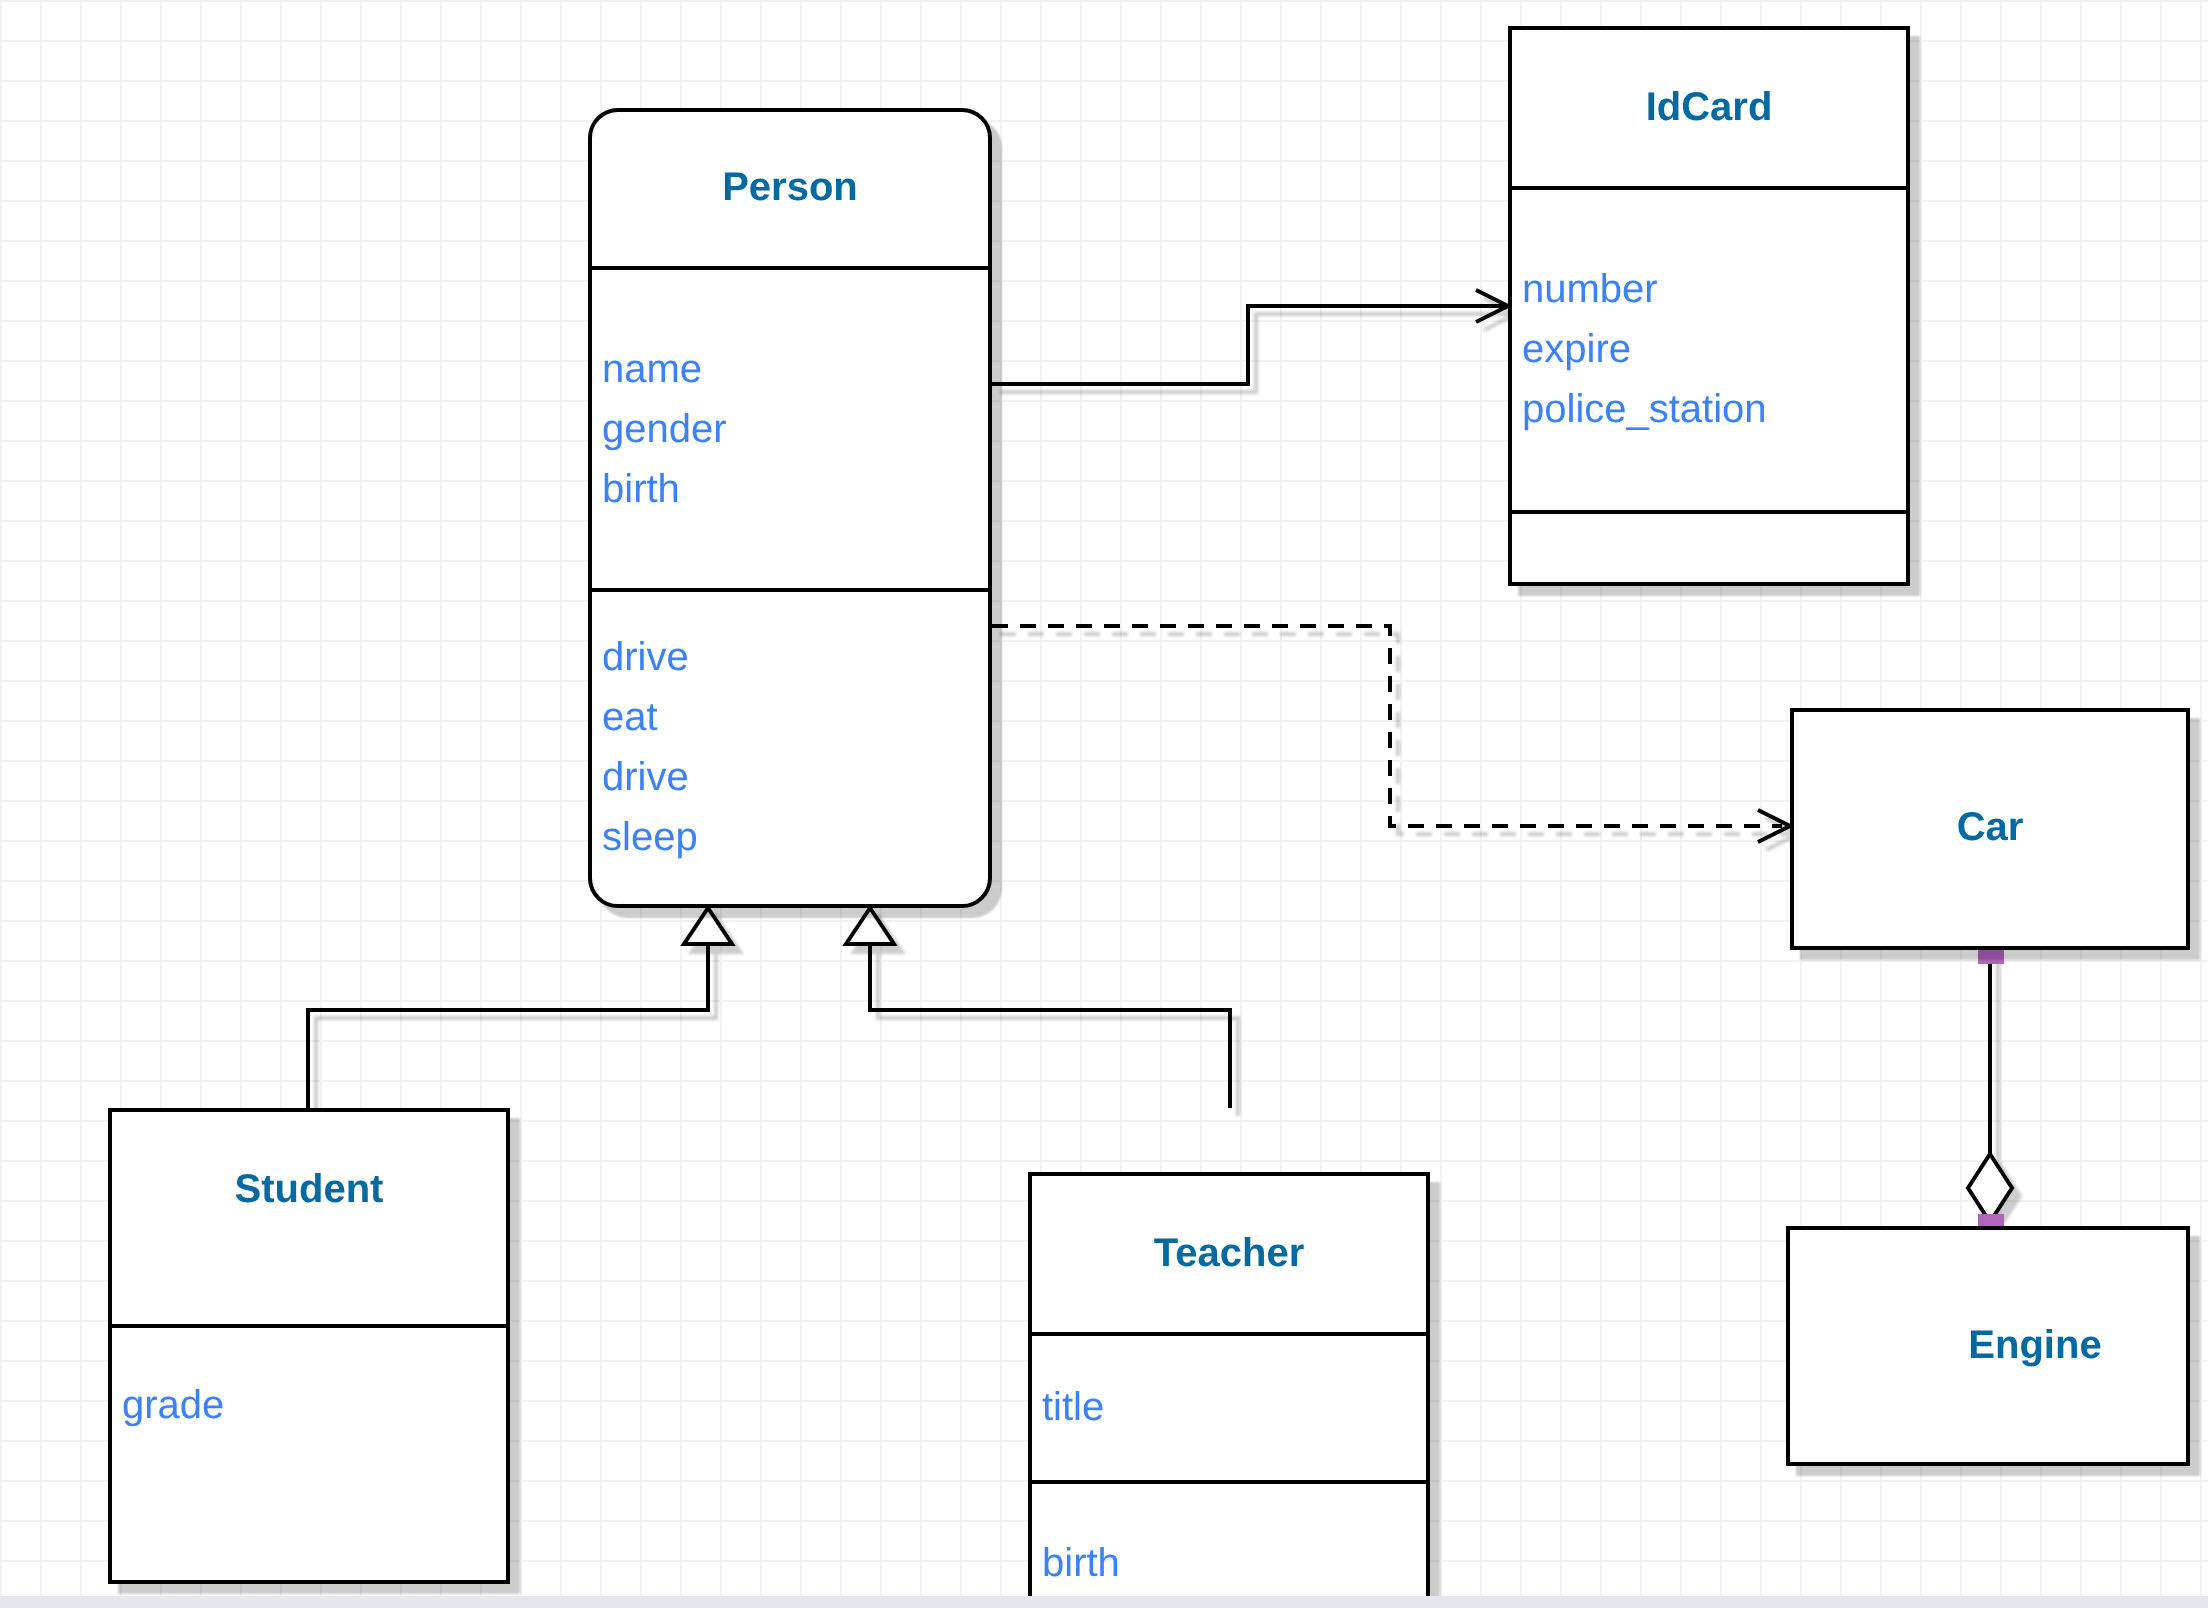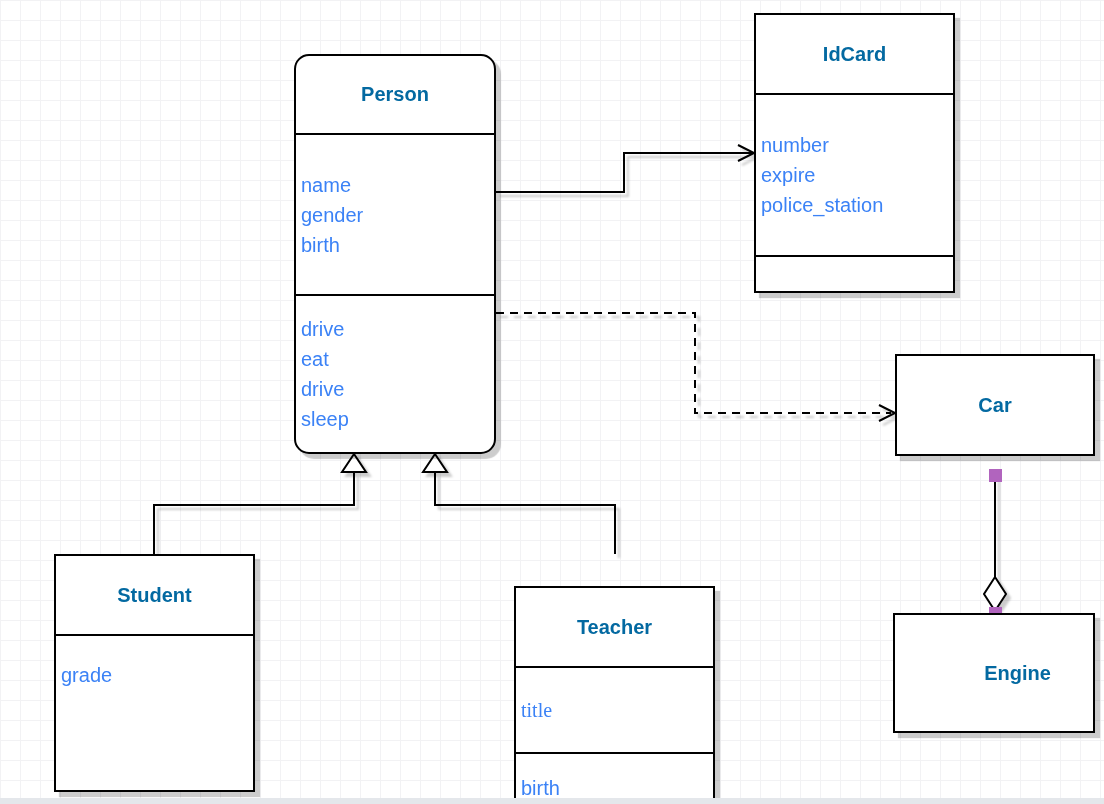--- a/index.html
+++ b/index.html
@@ -127,38 +127,38 @@
   <div class="uml-box" style="left:754px; top:13px; width:201px; height:280px;">
     <div class="uml-title" style="height:78px;">IdCard</div>
     <div class="uml-sec" style="height:162px;">
       <div class="uml-row">number</div>
       <div class="uml-row">expire</div>
       <div class="uml-row">police_station</div>
     </div>
     <div class="uml-sec" style="flex:1 1 auto;"></div>
   </div>
 
-  <div class="uml-box single" style="left:895px; top:354px; width:200px; height:102px;">
+  <div class="uml-box single" style="left:895px; top:354px; width:200px; height:121px;">
     <div class="uml-title">Car</div>
   </div>
 
   <div class="uml-box single" style="left:893px; top:613px; width:202px; height:120px;padding-left:47px;">
     <div class="uml-title">Engine</div>
   </div>
 
-  <div class="uml-box" style="left:54px; top:554px; width:201px; height:238px;">
+  <div class="uml-box" style="left:54px; top:554px; width:201px; height:238px;gap:28px;">
     <div class="uml-title" style="height:78px;">Student</div>
     <div class="uml-sec" style="height:79px;justify-content:center;">
       <div class="uml-row">grade</div>
     </div>
   </div>
 
   <div class="uml-box" style="left:514px; top:554px; width:201px; height:238px;margin-top:32px;">
     <div class="uml-title" style="height:78px;">Teacher</div>
-    <div class="uml-sec" style="height:86px;font-family:Liberation Serif, serif;">
+    <div class="uml-sec" style="height:74px;">
       <div class="uml-row">title</div>
     </div>
     <div class="uml-sec" style="flex:1 1 auto;">
       <div class="uml-row">birth</div>
     </div>
   </div>
 
   <div class="bottom-strip"></div>
 </div>
 

